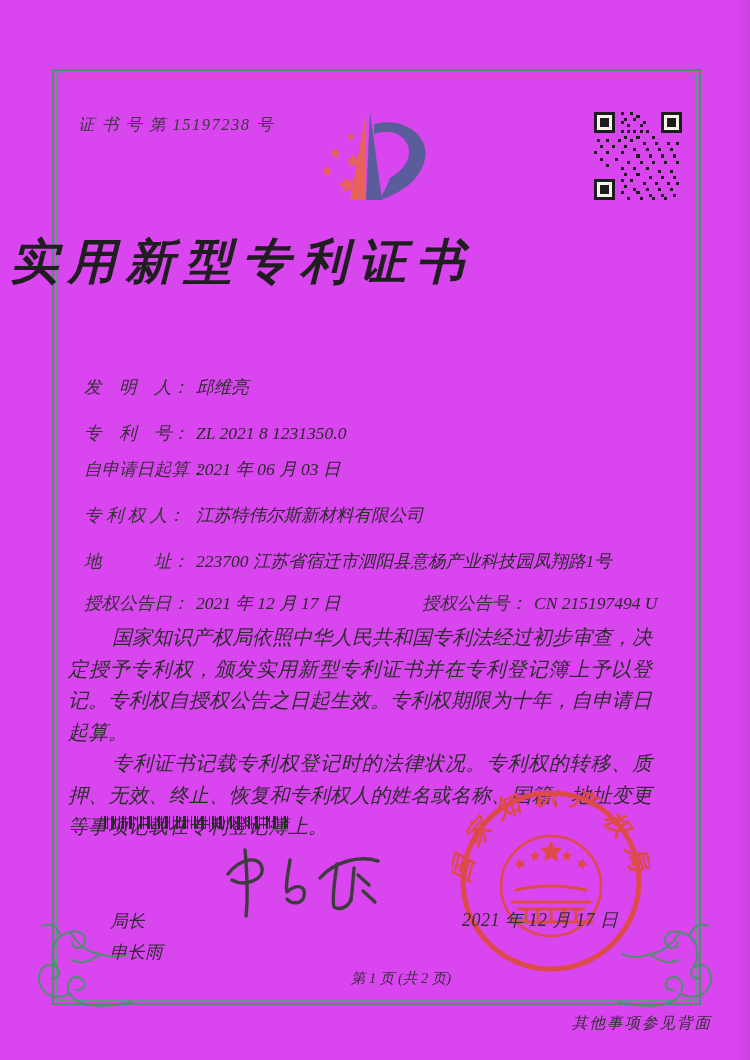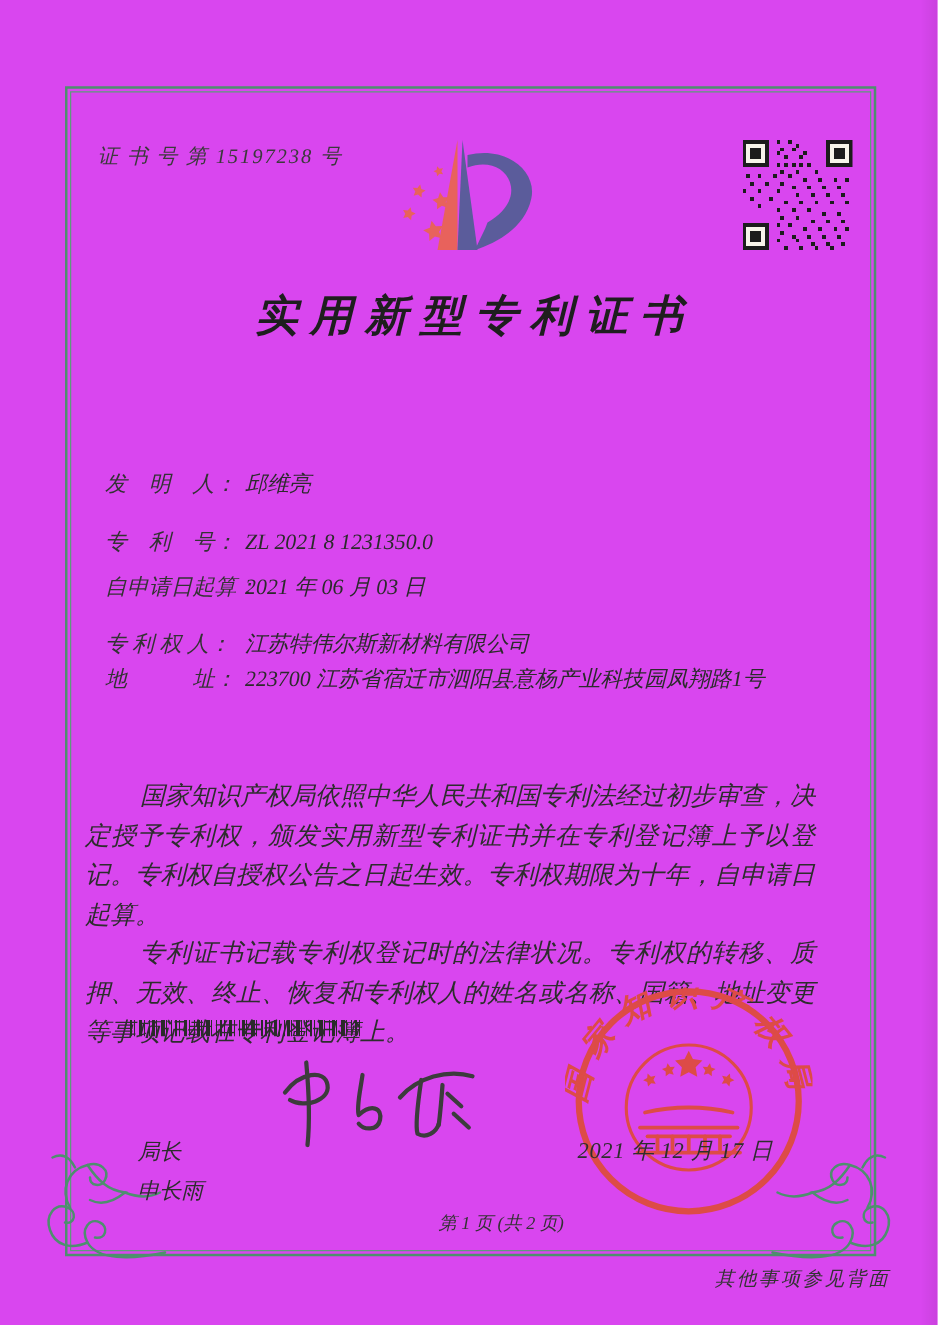--- a/index.html
+++ b/index.html
@@ -15,22 +15,22 @@
   .frame{position:absolute;left:52px;top:69px;width:645px;height:932px;
     border:2.5px solid #4e8f6e;}
   .frame::after{content:"";position:absolute;inset:2px;border:1px solid #5f9a7c;}
   .flourish{position:absolute;width:110px;height:88px;}
   .flourish.left{left:24px;top:922px;}
   .flourish.right{left:616px;top:922px;transform:scaleX(-1);}
   
   .cert-no{position:absolute;left:78px;top:114px;font-size:16.5px;letter-spacing:1.5px;color:#3a3a3a;}
   .logo{position:absolute;left:308px;top:104px;}
   .qr{position:absolute;left:594px;top:112px;}
-  .title{position:absolute;left:0;top:230px;width:750px;text-align:center;
-    font-size:34px;font-weight:bold;letter-spacing:10px;text-indent:10px;color:#1e1e1e;}
+  .title{position:absolute;left:0;top:230px;width:750px;text-align:left;
+    font-size:48px;font-weight:bold;letter-spacing:10px;text-indent:10px;color:#1e1e1e;}
   
   .row{position:absolute;left:84px;width:600px;font-size:17.5px;white-space:nowrap;}
   .lbl{display:inline-block;width:112px;color:#333;}
   .lbl.wide{width:193px;letter-spacing:6px;}
   .val{color:#2b2b2b;}
   .grant-no{position:absolute;left:338px;top:0;}
   
   .body-text{position:absolute;left:68px;top:622px;width:584px;
     font-size:20px;line-height:31.5px;text-align:justify;color:#2d2d2d;}
   .body-text p{margin:0;text-indent:2.2em;}
@@ -126,22 +126,26 @@
   </div>
   <div class="row" style="top:421px">
     <span class="lbl">专　利　号：</span><span class="val">ZL 2021 8 1231350.0</span>
   </div>
   <div class="row" style="top:457px">
     <span class="lbl">自申请日起算：</span><span class="val">2021 年 06 月 03 日</span>
   </div>
   <div class="row" style="top:503px">
     <span class="lbl">专 利 权 人：</span><span class="val">江苏特伟尔斯新材料有限公司</span>
   </div>
-  <div class="row" style="top:531px">
+  <div class="row" style="top:549px">
     <span class="lbl">地　　　址：</span><span class="val">223700 江苏省宿迁市泗阳县意杨产业科技园凤翔路1号</span>
+  </div>
+  <div class="row" style="top:591px">
+    <span class="lbl">授权公告日：</span><span class="val">2021 年 12 月 17 日</span>
+    <span class="grant-no"><span class="lbl">授权公告号：</span><span class="val">CN 215197494 U</span></span>
   </div>
 
   <div class="body-text">
     <p>国家知识产权局依照中华人民共和国专利法经过初步审查，决定授予专利权，颁发实用新型专利证书并在专利登记簿上予以登记。专利权自授权公告之日起生效。专利权期限为十年，自申请日起算。</p>
     <p>专利证书记载专利权登记时的法律状况。专利权的转移、质押、无效、终止、恢复和专利权人的姓名或名称、国籍、地址变更等事项记载在专利登记簿上。</p>
   </div>
 
   <div class="barcode"></div>
 
   <div class="signatory">

